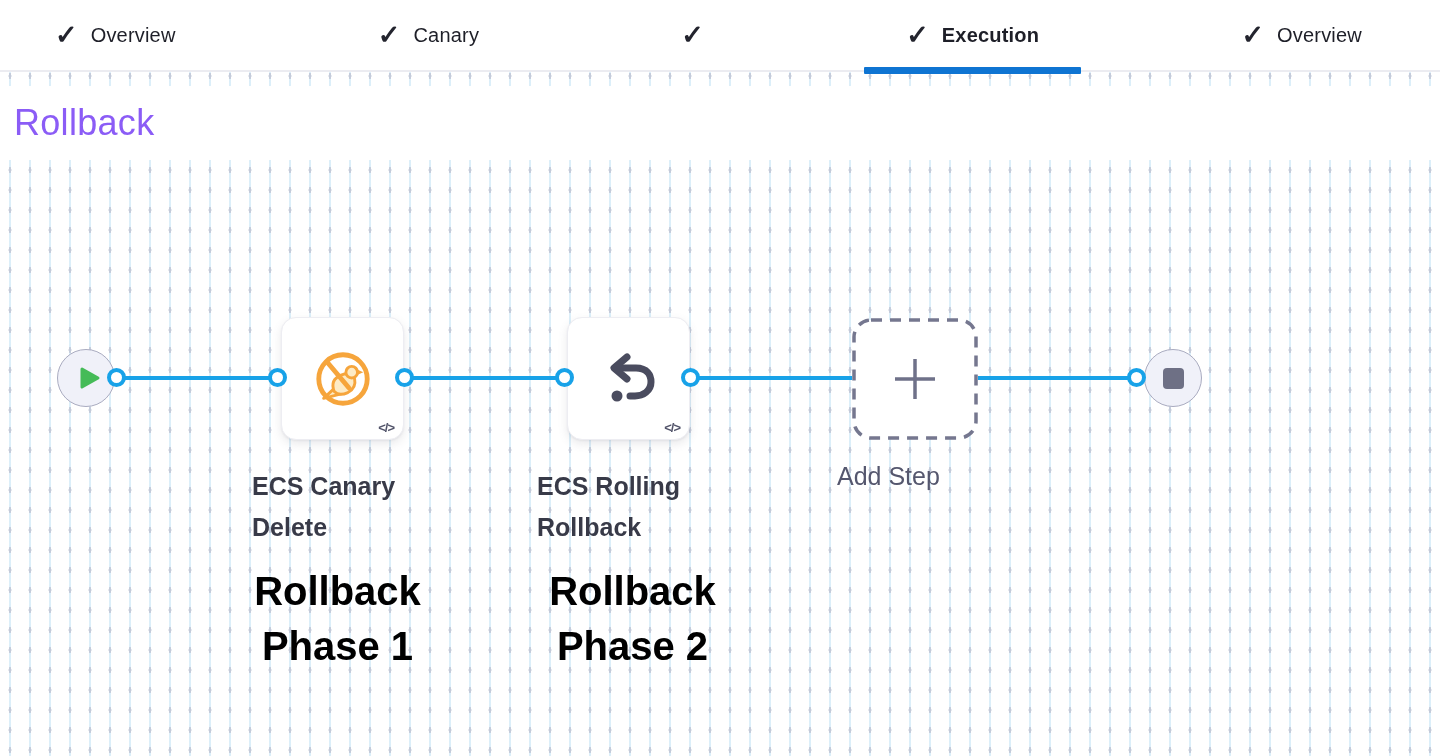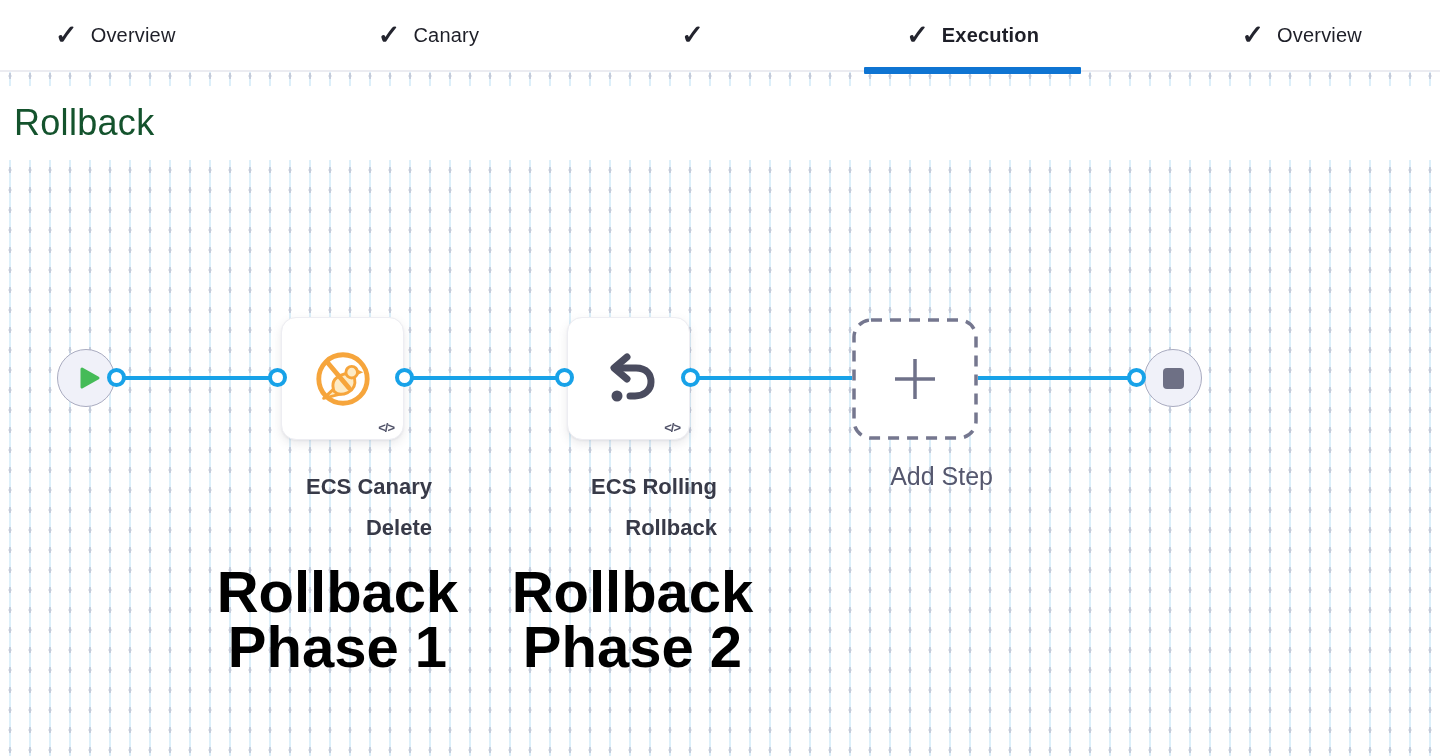--- a/index.html
+++ b/index.html
@@ -33,21 +33,21 @@
       radial-gradient(1.6px 3px at 10px 10px, #c4cbda 88%, rgba(196,203,218,0) 100%),
       linear-gradient(to right, rgba(138,201,235,0) 9px, rgba(138,201,235,0.30) 9px,
                       rgba(138,201,235,0.30) 11px, rgba(138,201,235,0) 11px);
     background-size:20px 20px, 20px 20px;
   }
   .grid-strip { position:absolute; top:0; left:0; width:1440px; height:14px; }
   .section-head {
     position:absolute; top:14px; left:0; width:1440px; height:74px;
     background:#ffffff; display:flex; align-items:center; padding-left:14px;
   }
-  .section-title { font-size:36px; font-weight:400; color:#14532d; letter-spacing:0.3px; }
+  .section-title { font-size:36px; font-weight:400; color:#8b5cf6; letter-spacing:0.3px; }
   .grid-main { position:absolute; top:88px; left:0; width:1440px; height:596px; }
 
   
   .edge { position:absolute; height:4px; top:216px; background:#18a2e8; }
   .port {
     position:absolute; top:208px; width:19px; height:19px; border-radius:50%;
     background:#ffffff; border:4px solid #18a2e8; cursor:pointer;
   }
   .round-node {
     position:absolute; top:189px; width:58px; height:58px; border-radius:50%;
@@ -64,30 +64,30 @@
   }
   .code-badge {
     position:absolute; right:9px; bottom:4px; font-size:13px; font-weight:700;
     color:#515369; letter-spacing:-1px;
   }
 
   .add-step-card { position:absolute; left:852px; top:158px; width:126px; height:122px; cursor:pointer; }
   .add-step-card svg { position:absolute; left:0; top:0; }
 
   .node-label {
-    position:absolute; text-align:right; font-size:22px; line-height:41px;
+    position:absolute; text-align:left; font-size:25px; line-height:41px;
     font-weight:600; color:#383a48;
   }
   .add-label {
-    position:absolute; left:837px; top:302px; width:156px; text-align:right;
+    position:absolute; left:837px; top:302px; width:156px; text-align:left;
     font-size:25px; font-weight:500; color:#55576e;
   }
   .annotation {
     position:absolute; top:404px; width:245px; text-align:center;
-    font-size:58px; line-height:55px; font-weight:700; color:#000000;
+    font-size:40px; line-height:55px; font-weight:700; color:#000000;
   }
 </style>
 </head>
 <body>
 
 <div class="tabbar">
   <div class="tab">
     <span class="check">✓</span>
     <span class="tab-label">Overview</span>
   </div>

